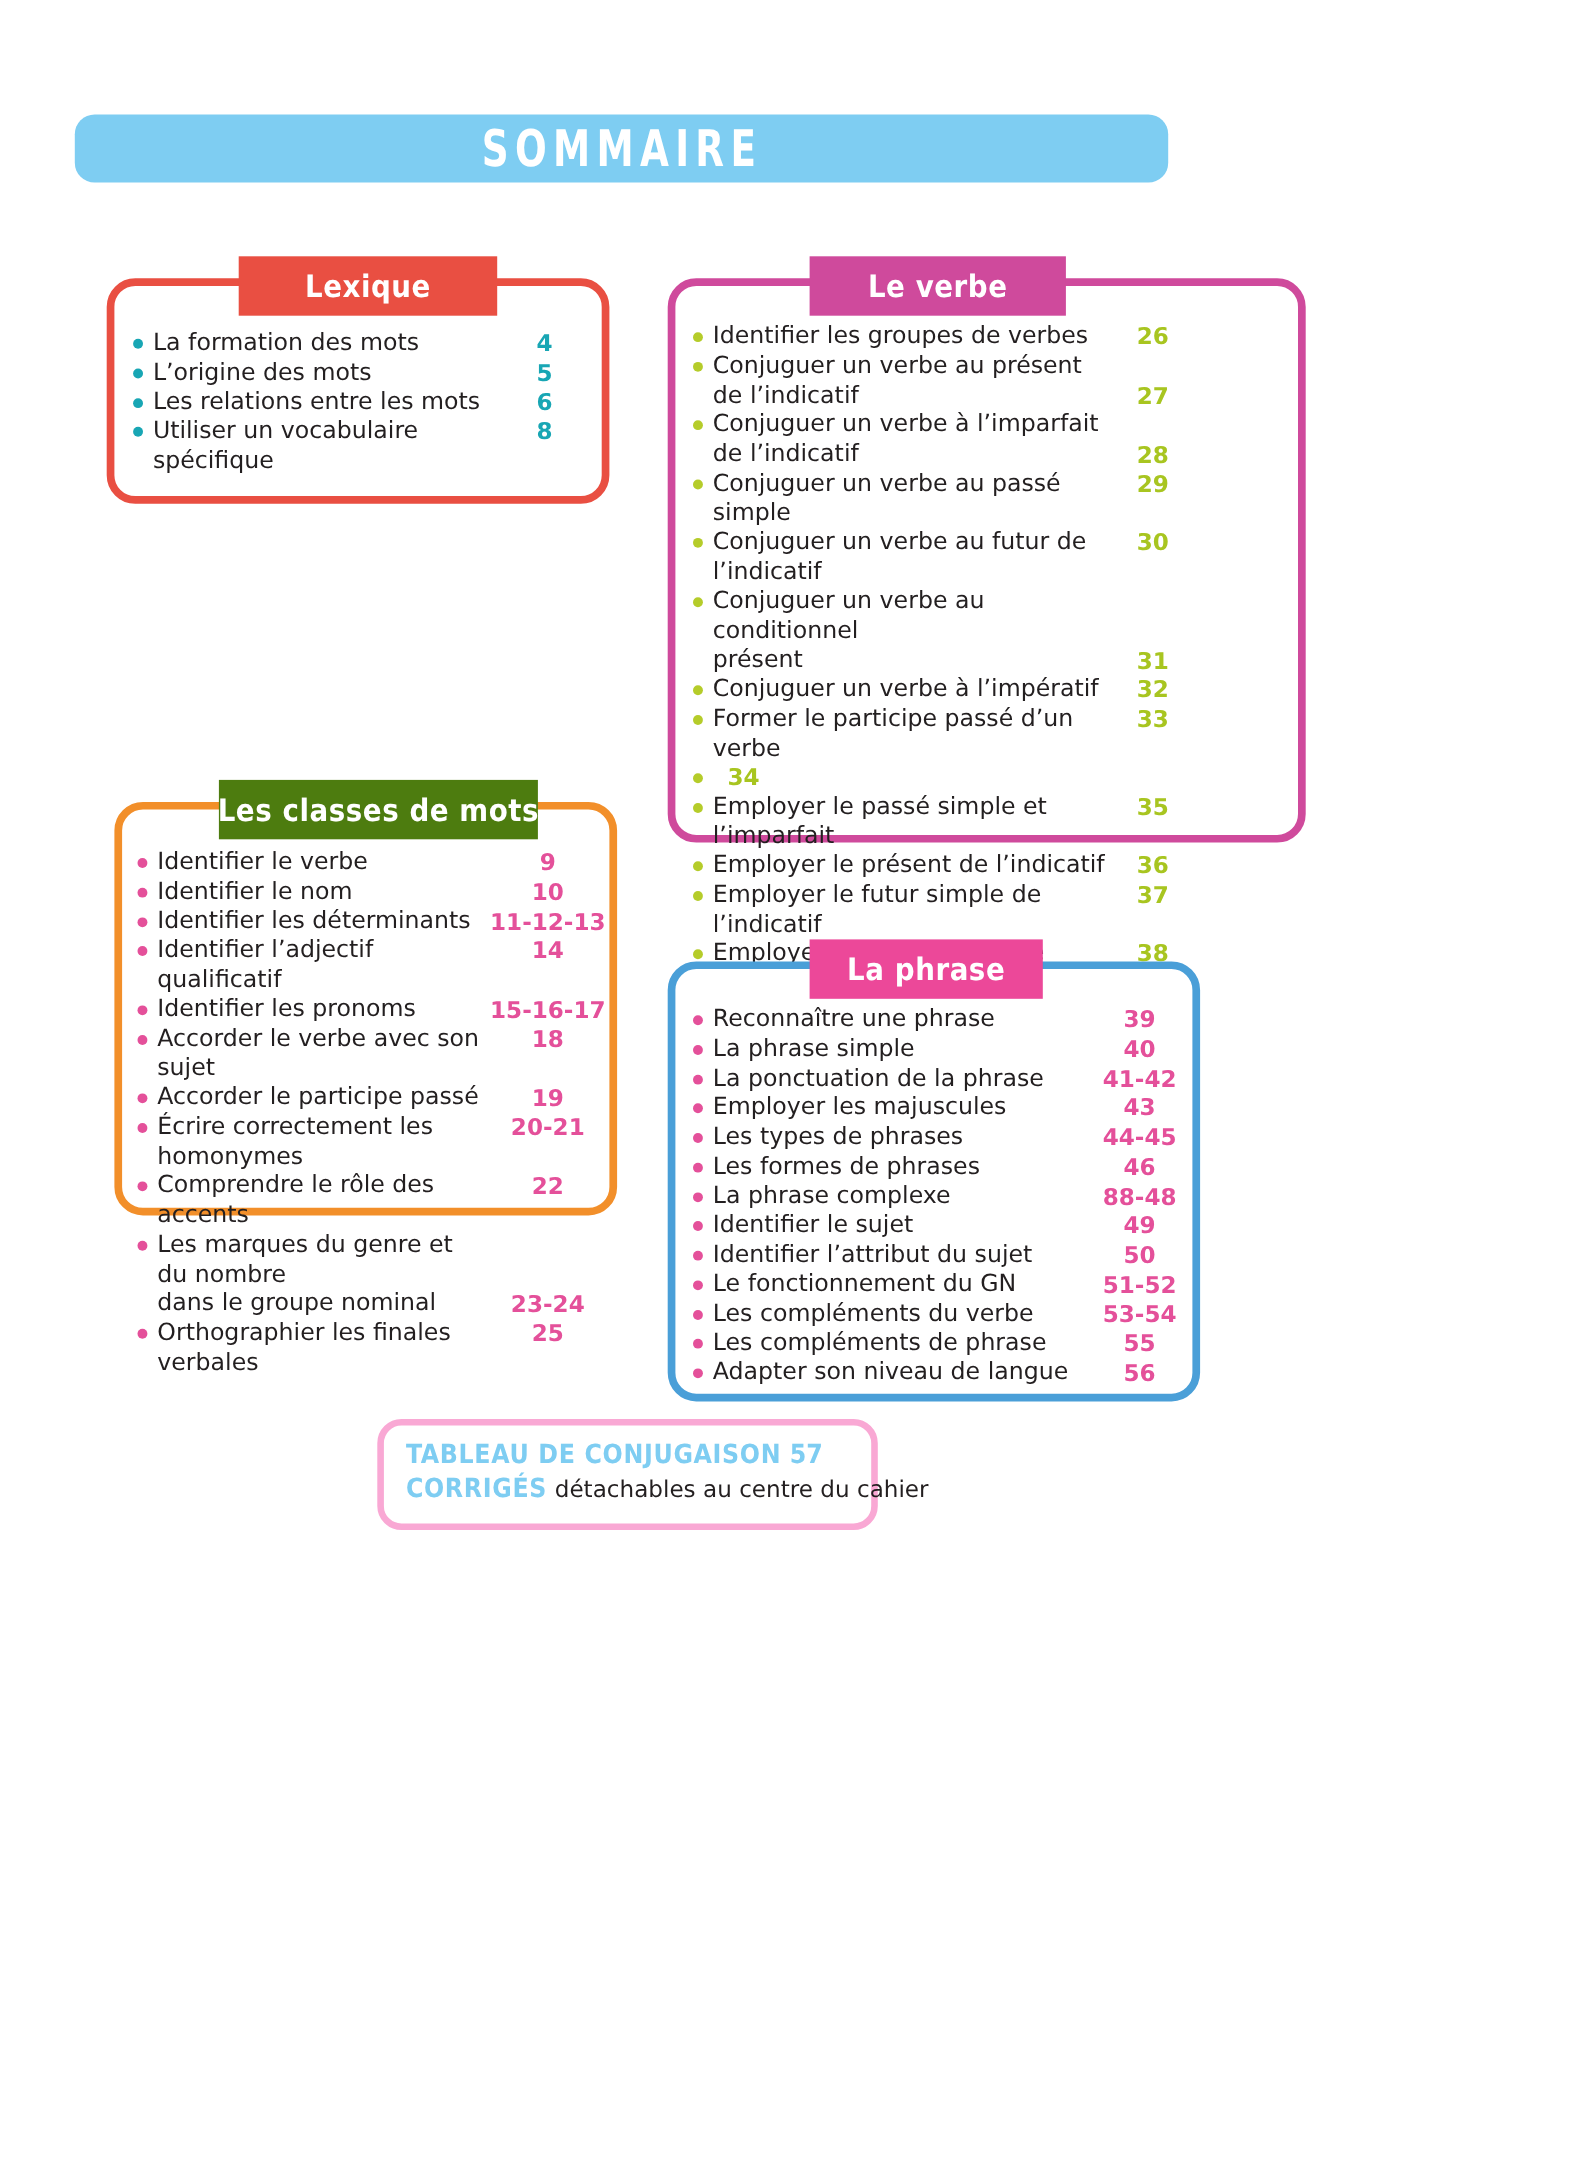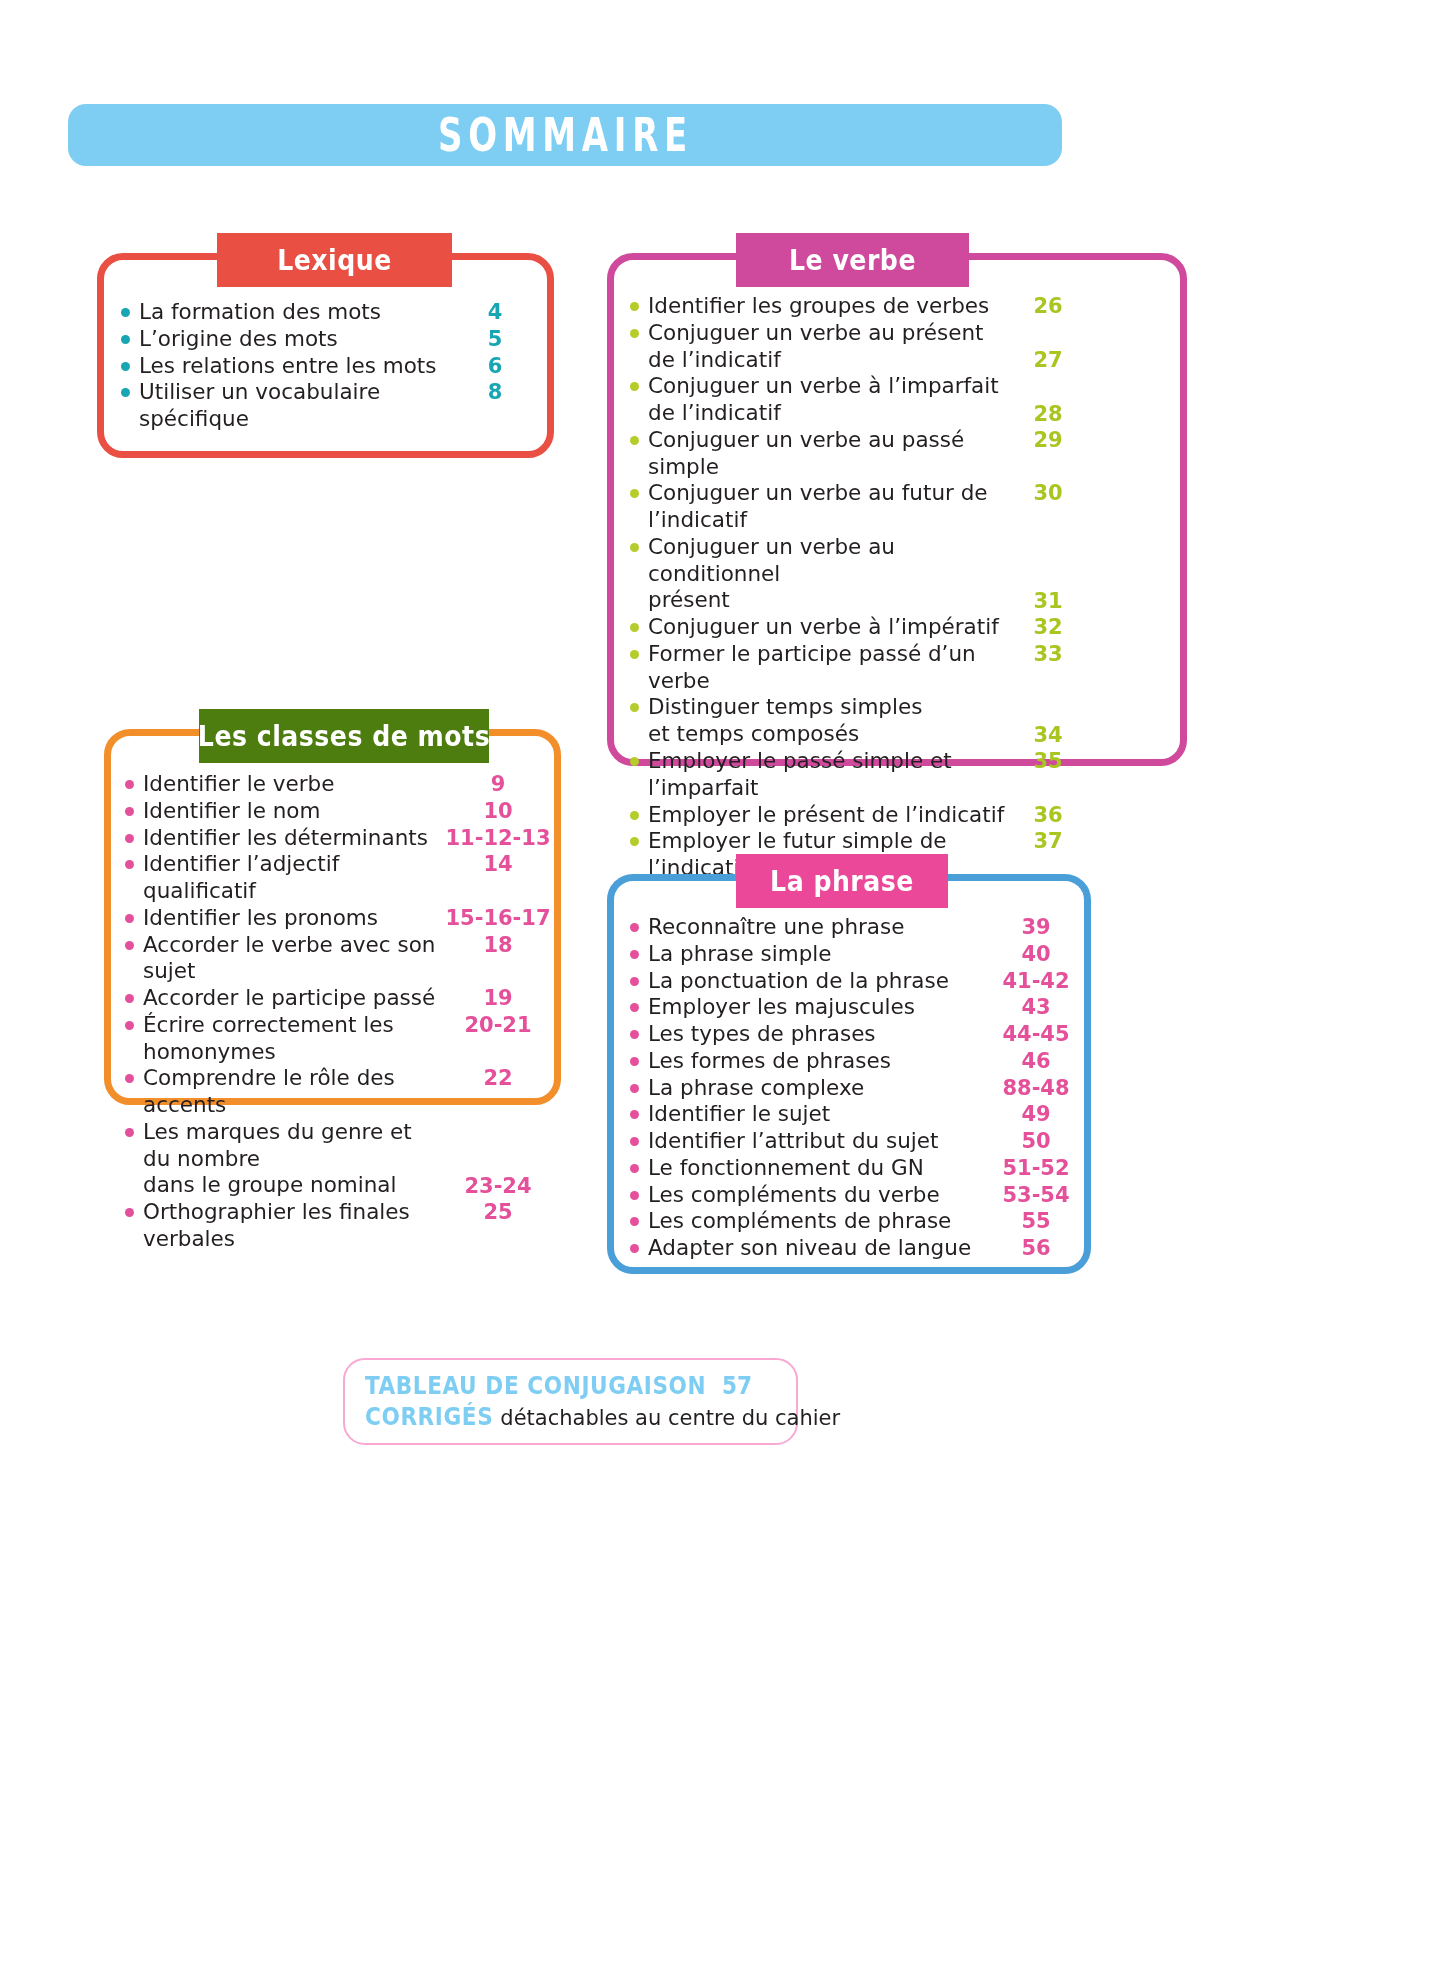--- a/index.html
+++ b/index.html
@@ -180,25 +180,25 @@
     padding: 33px 0 0 16px;
   }
   #box-phrase .bullet { background: #e4509a; }
   #box-phrase .page { color: #e4509a; width: 96px; }
   #box-phrase .label { max-width: 350px; }
 
   
   #bottom-banner {
     position: absolute;
     left: 343px;
-    top: 1358px;
+    top: 1290px;
     width: 455px;
-    height: 87px;
+    height: 101px;
     box-sizing: border-box;
-    border: 2px solid #f9a8d4;
+    border: 6px solid #f9a8d4;
     border-radius: 22px;
     background: #ffffff;
     padding: 12px 0 0 20px;
   }
   .bb-row {
     display: flex;
     align-items: baseline;
     white-space: nowrap;
   }
   .bb-strong {
@@ -370,22 +370,20 @@
           <span class="label">Conjuguer un verbe à l’impératif</span>
           <span class="page">32</span>
         </li>
         <li class="toc-row">
           <span class="bullet"></span>
           <span class="label">Former le participe passé d’un verbe</span>
           <span class="page">33</span>
         </li>
         <li class="toc-row">
           <span class="bullet"></span>
-          <span class="label">Distinguer temps simples
-et temps composés</span>
           <span class="page" style="align-self: flex-end;">34</span>
         </li>
         <li class="toc-row">
           <span class="bullet"></span>
           <span class="label">Employer le passé simple et l’imparfait</span>
           <span class="page">35</span>
         </li>
         <li class="toc-row">
           <span class="bullet"></span>
           <span class="label">Employer le présent de l’indicatif</span>

